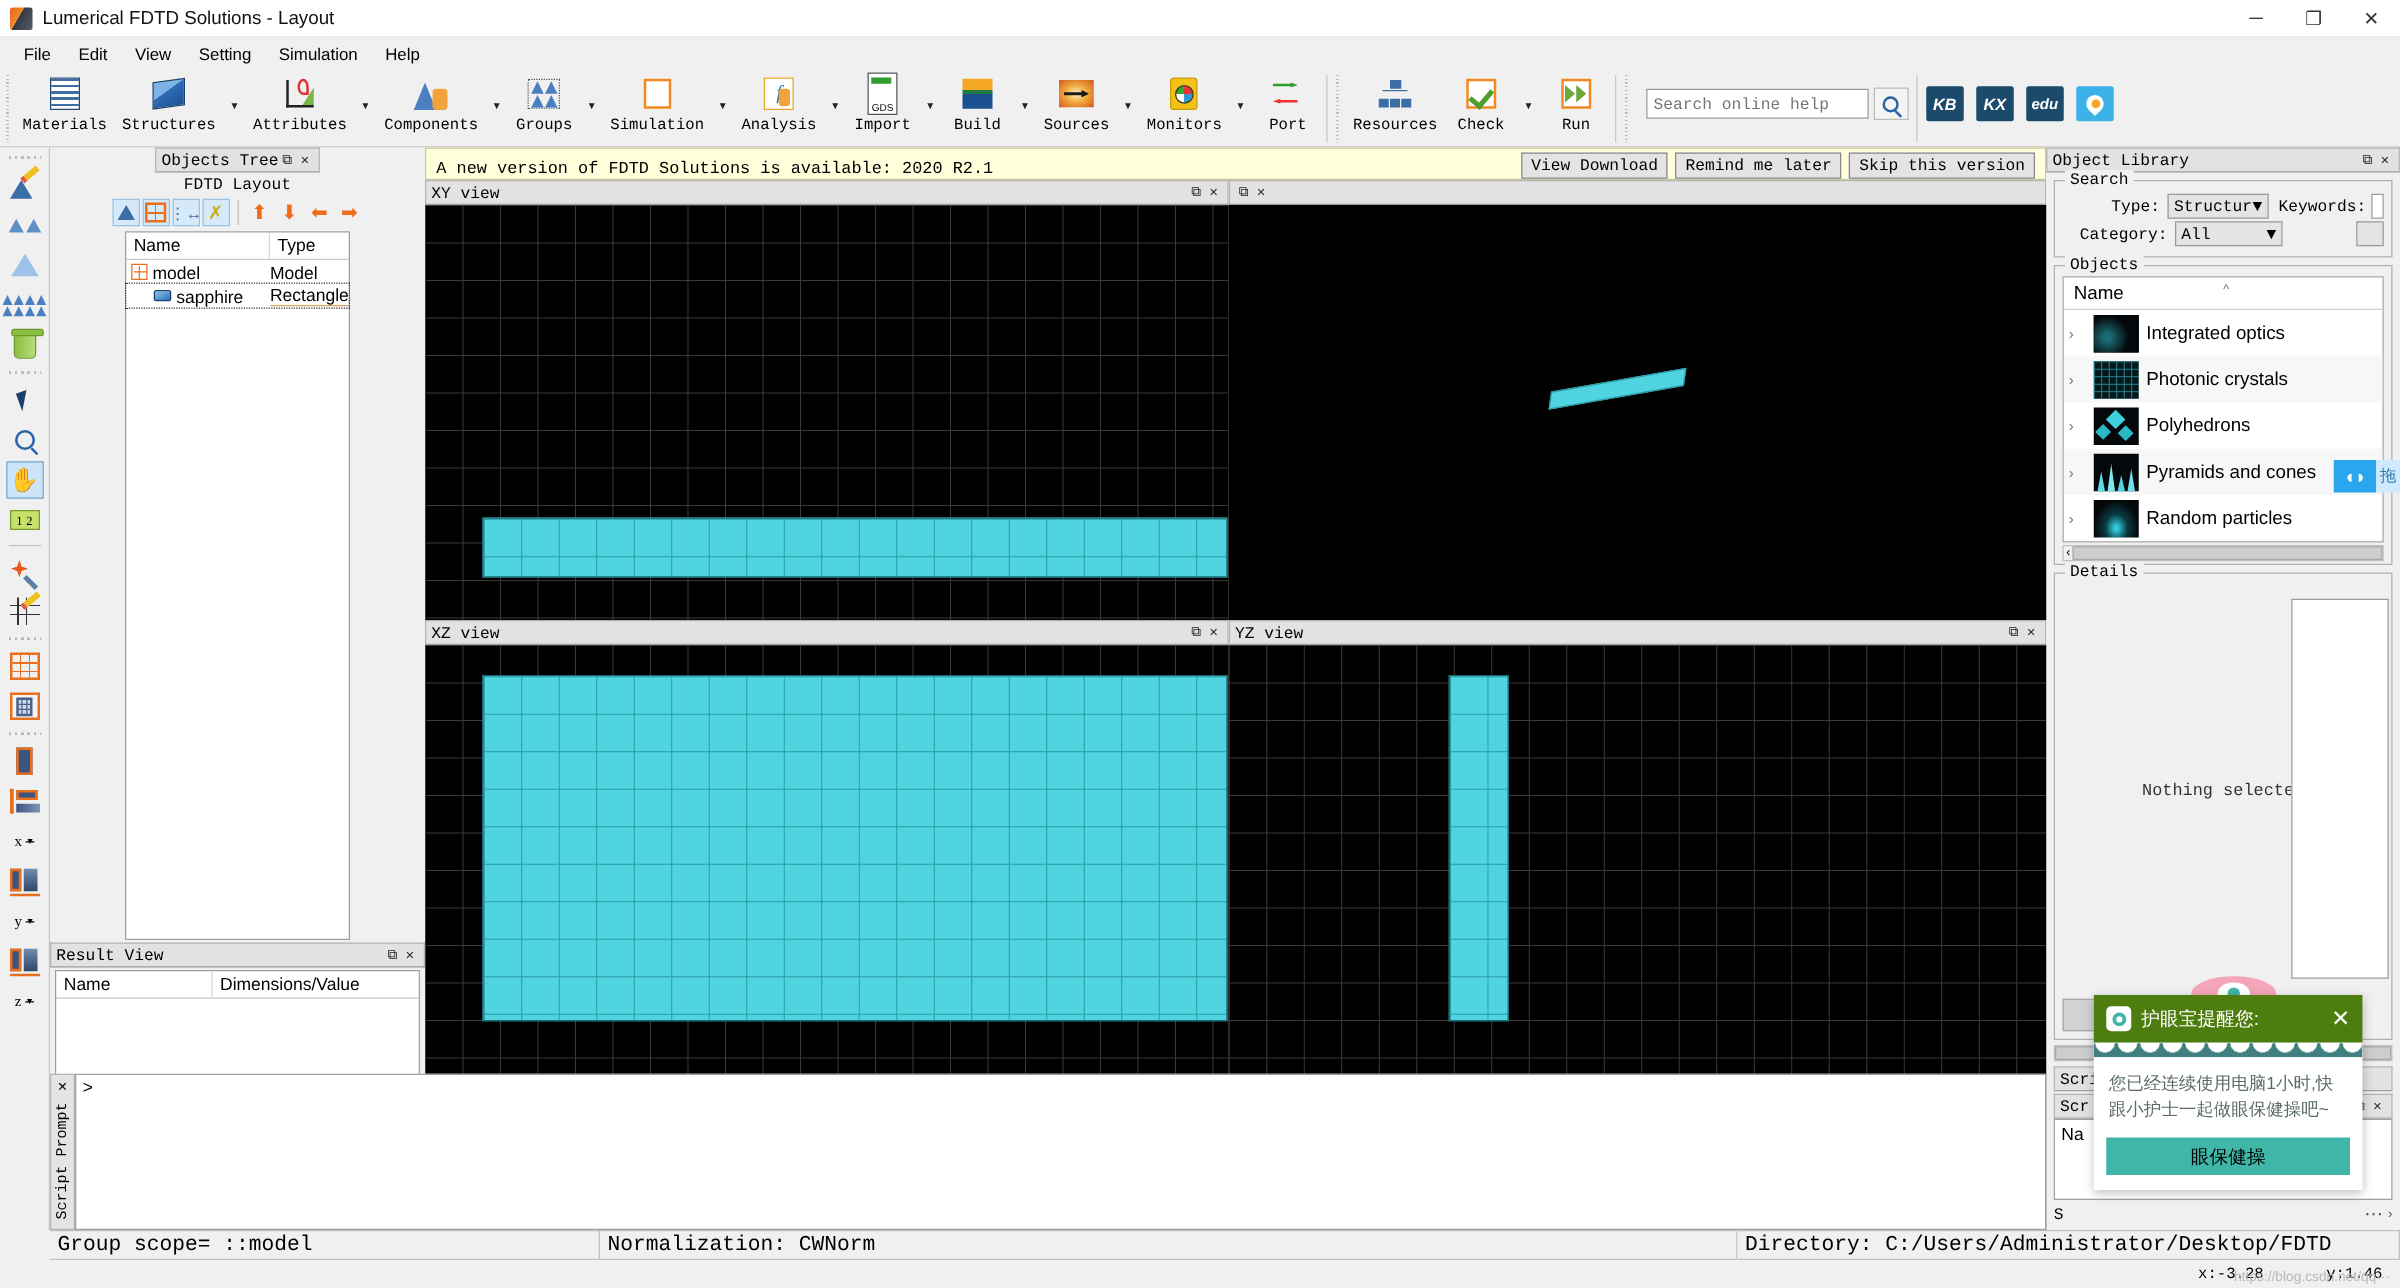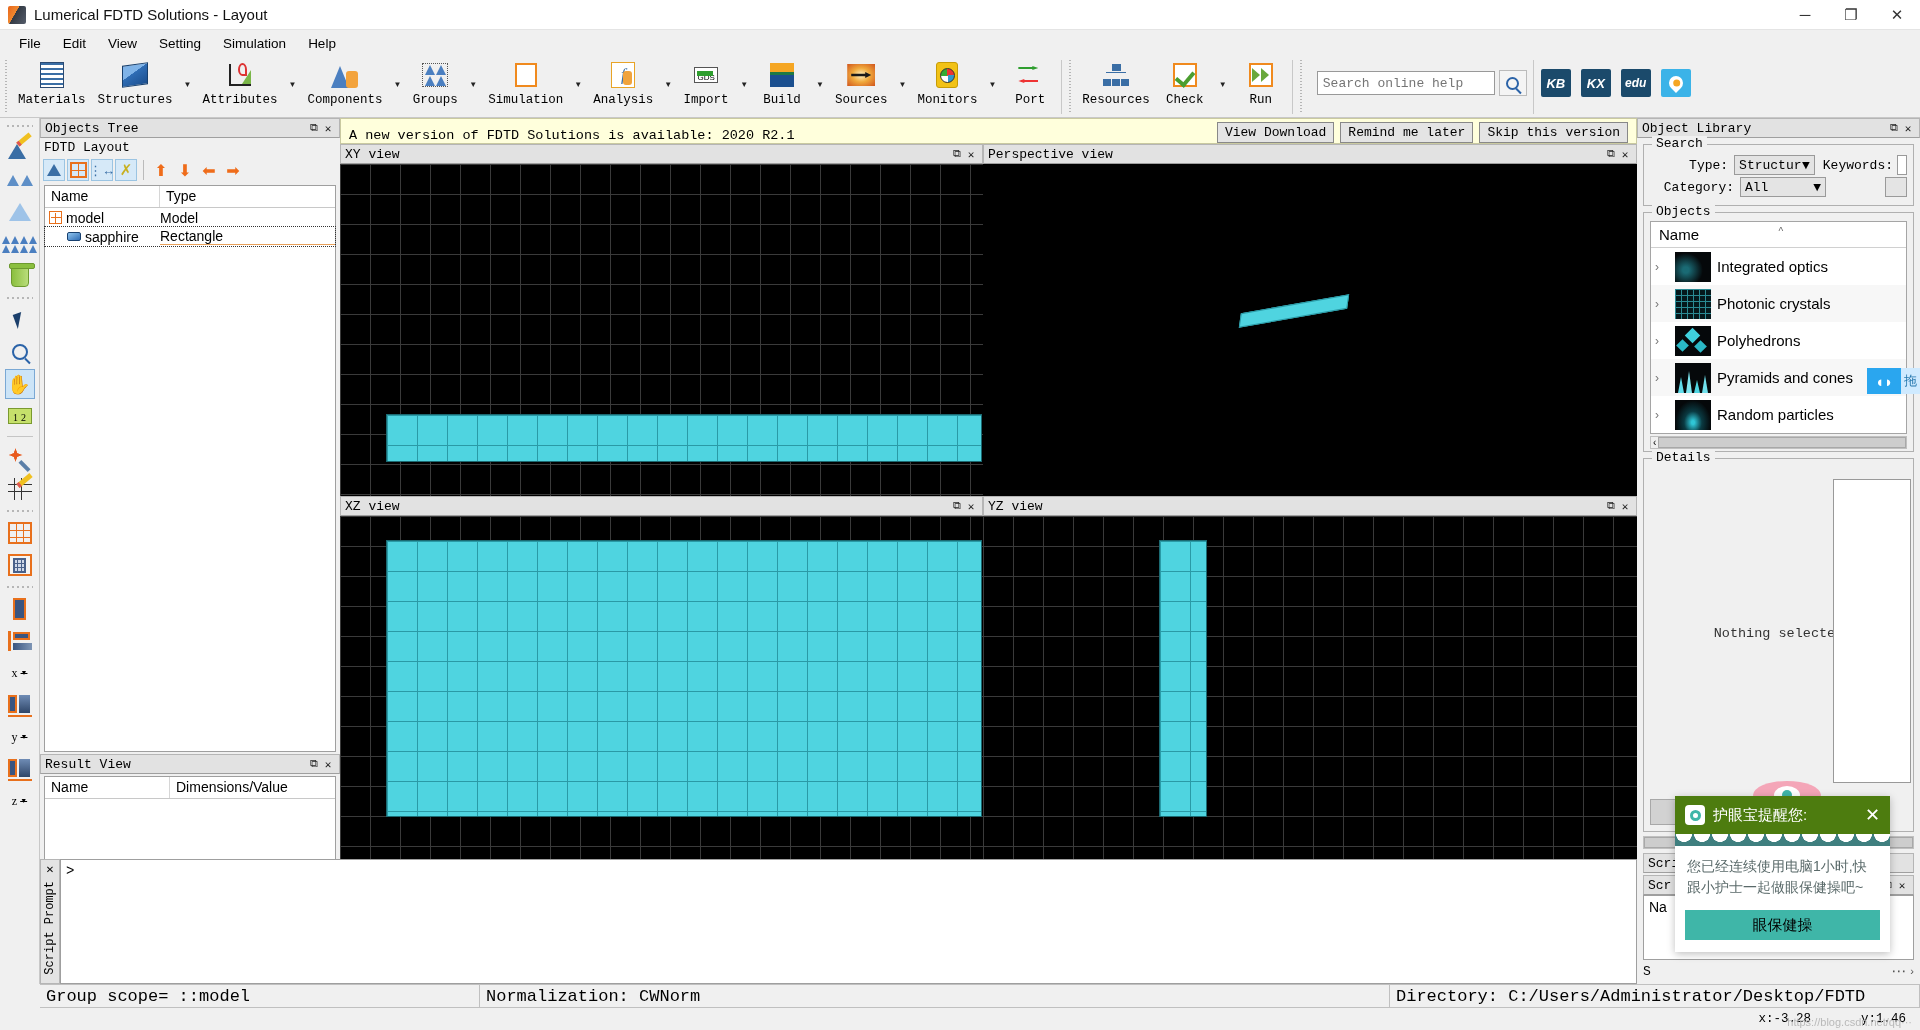--- a/index.html
+++ b/index.html
@@ -62,21 +62,21 @@
   .ic-comp b{position:absolute;right:1px;bottom:0;width:12px;height:17px;background:#f3a33c;border-radius:3px;}
   .ic-groups{width:26px;height:24px;border:1px dotted #555;display:grid;
     grid-template-columns:1fr 1fr;grid-template-rows:1fr 1fr;padding:1px;gap:1px;}
   .ic-groups s{display:block;width:0;height:0;border-left:5px solid transparent;
     border-right:5px solid transparent;border-bottom:10px solid #4b7fc0;margin:auto;}
   .ic-sim{width:22px;height:24px;border:2px solid #f08a1e;background:#fff;}
   .ic-analysis{width:24px;height:26px;border:1.5px solid #e8a427;background:#fff;position:relative;
     display:flex;align-items:center;justify-content:center;font-family:"Liberation Serif",serif;
     font-style:italic;font-size:16px;color:#3a6ea5;}
   .ic-analysis b{position:absolute;right:2px;bottom:2px;width:9px;height:14px;background:#f0a33c;border-radius:3px;}
-  .ic-import{width:24px;height:16px;background:#fff;border:1.5px solid #555;position:relative;
+  .ic-import{width:24px;height:34px;background:#fff;border:1.5px solid #555;position:relative;
     display:flex;align-items:flex-end;justify-content:center;font-size:8px;font-family:"Liberation Sans",sans-serif;}
   .ic-import i{position:absolute;top:3px;left:2px;width:16px;height:5px;background:#2f9e2f;}
   .ic-build{width:24px;height:24px;background:linear-gradient(to bottom,#f5a623 0 38%,#1f7a44 38% 52%,#1b4f8f 52% 100%);}
   .ic-sources{width:28px;height:22px;background:radial-gradient(ellipse at center,#fff3c4 0%,#f0a93c 45%,#d0541c 100%);
     position:relative;clip-path:polygon(0 0,100% 0,100% 100%,0 100%);}
   .ic-sources i{position:absolute;left:4px;top:8px;width:20px;height:6px;background:#1a1a1a;
     clip-path:polygon(0 30%,70% 30%,70% 0,100% 50%,70% 100%,70% 70%,0 70%);}
   .ic-monitors{width:22px;height:26px;background:#f2c216;border:1px solid #c79c06;border-radius:3px;
     display:flex;align-items:center;justify-content:center;}
   .ic-monitors i{width:15px;height:15px;border-radius:50%;
@@ -172,21 +172,21 @@
   .axlbl{font-family:"Liberation Serif",serif;font-size:12px;display:flex;align-items:center;gap:3px;}
   .axlbl s{font-size:7px;}
 
   
   .panel-hdr { height:20px;background:#e2e2e2;border:1px solid #b5b5b5;border-bottom:1px solid #9f9f9f;
     display:flex;align-items:center;padding:0 4px; font-family:"Liberation Mono",monospace;font-size:13px;}
   .panel-hdr .ttl { flex:1; }
   .panel-hdr .b { width:14px;text-align:center;font-size:11px;color:#222; }
 
   #leftdock { width:300px; display:flex; flex-direction:column; background:#f0f0f0;}
-  #objtree { flex:1; display:flex; flex-direction:column; min-height:0;}
+  #objtree { flex:1; display:flex; flex-direction:column; min-height:0;align-items:center;}
   .subttl { font-family:"Liberation Mono",monospace;font-size:13px;padding:2px 4px;}
   #treetools { display:flex; align-items:center; gap:2px; padding:2px 3px; background:#f0f0f0;}
   #treetools .tb { width:22px;height:22px;display:flex;align-items:center;justify-content:center;
     background:#d6e9f8;border:1px solid #9bc4e2;}
   #treetools .div { width:1px;height:20px;background:#bbb;margin:0 4px;}
   #treetools .ar { width:22px;height:22px;display:flex;align-items:center;justify-content:center;color:#ef6c1a;font-size:16px;}
   #treegrid { flex:1; border:1px solid #9f9f9f;background:#fff;margin:2px 4px 2px 4px;min-height:0;}
   .gridhdr { display:flex; height:22px;border-bottom:1px solid #c8c8c8;}
   .gridhdr div { padding:2px 6px; font-size:14px; border-right:1px solid #d6d6d6;}
   .gridrow { display:flex; height:19px; align-items:center; font-size:14px;}
@@ -676,21 +676,20 @@
           <span class="b">⧉</span>
           <span class="b">✕</span>
         </div>
         <div class="vbody">
           <div class="grid-bg"></div>
           <div class="slab" style="left:46px;top:250px;width:596px;height:48px;"></div>
         </div>
       </div>
       <div class="vpanel" style="flex:1">
         <div class="panel-hdr">
-          <span class="ttl">Perspective view</span>
           <span class="b">⧉</span>
           <span class="b">✕</span>
         </div>
         <div class="vbody">
           <div style="position:absolute;left:256px;top:140px;width:110px;height:14px;background:#4fd4e0;
                       border:1px solid #2a9aa6;transform:rotate(-10deg) skewX(-18deg);"></div>
         </div>
       </div>
     </div>
 

